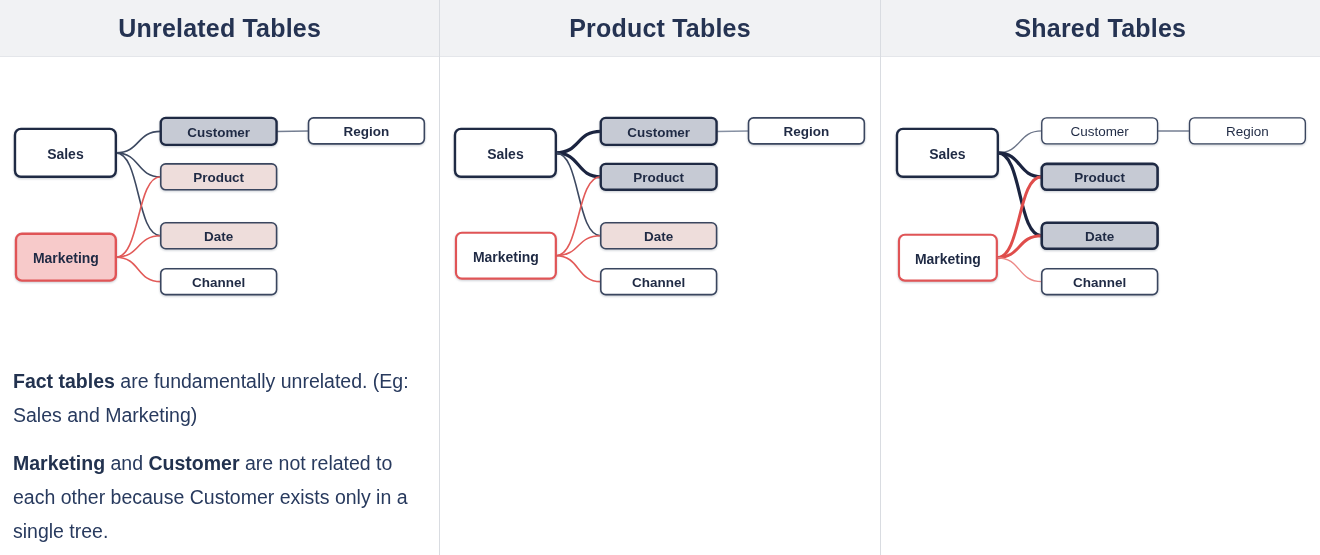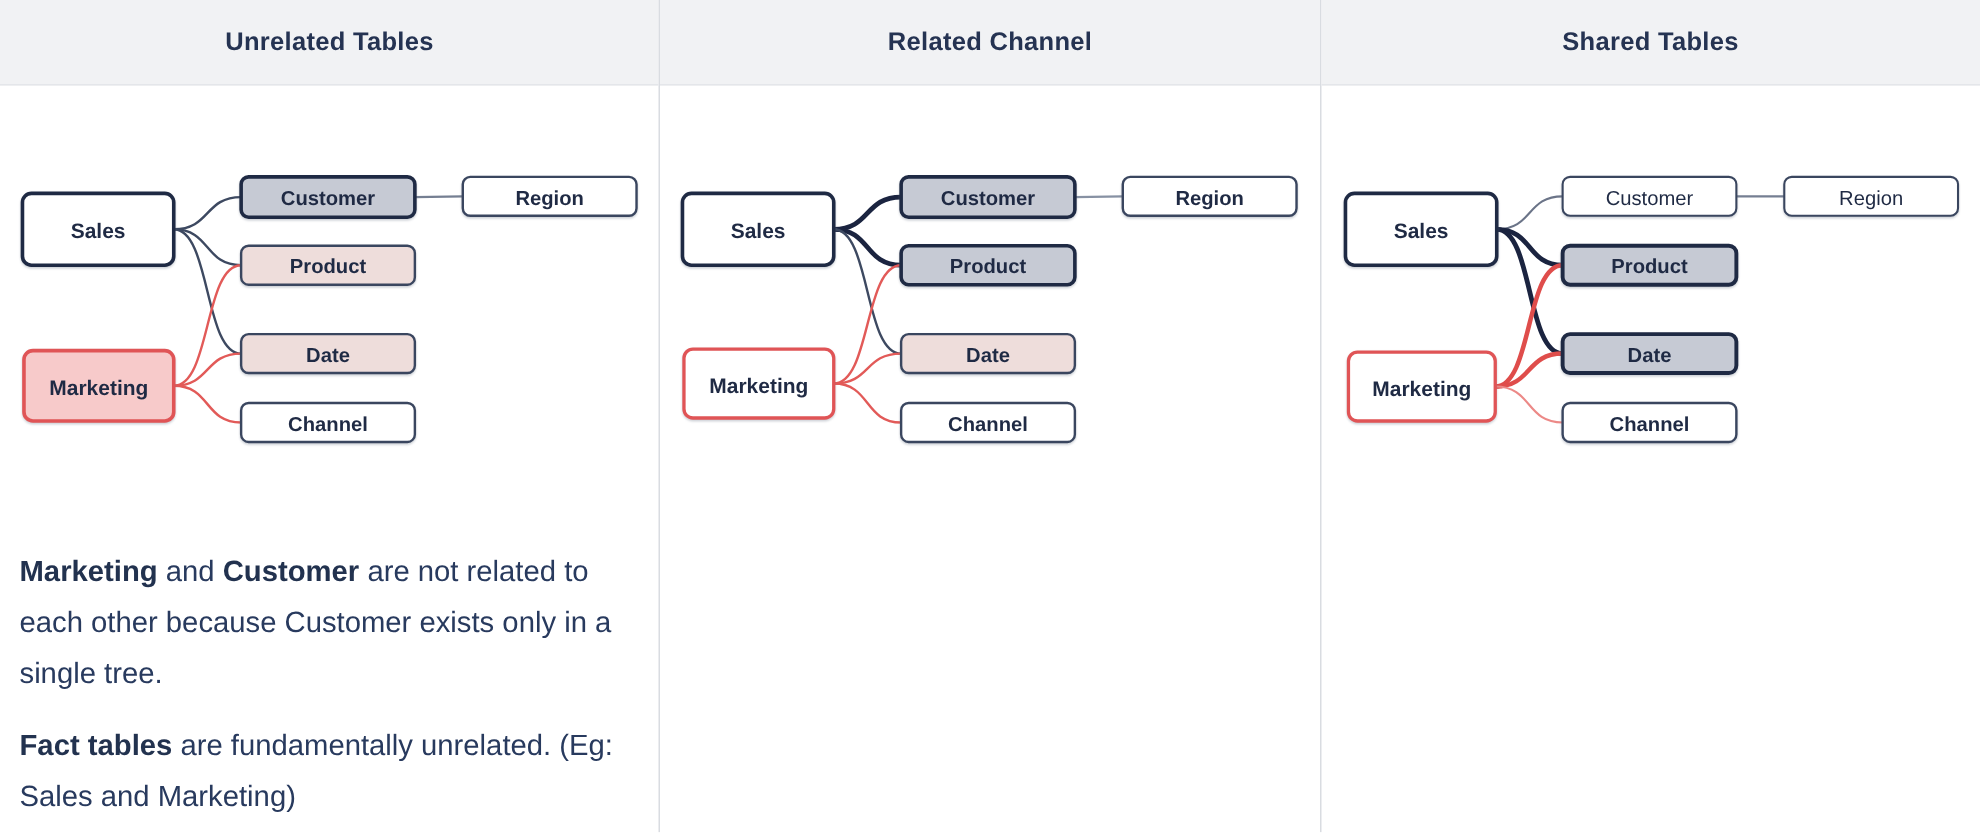--- a/index.html
+++ b/index.html
@@ -9,21 +9,21 @@
   }
   .col{
     flex:1 1 0;min-width:0;display:flex;flex-direction:column;box-sizing:border-box;background:#ffffff;
   }
   .col + .col{border-left:1px solid #d9dce1;}
   .col-header{
     height:57px;background:#f1f2f4;border-bottom:1px solid #e4e6ea;
     display:flex;align-items:center;justify-content:center;flex:0 0 auto;box-sizing:border-box;
   }
   .col-title{
-    margin:0;font-size:17px;font-weight:700;color:#253352;letter-spacing:.2px;
+    margin:0;font-size:25px;font-weight:700;color:#253352;letter-spacing:.2px;
   }
   .diagram{flex:0 0 auto;line-height:0;}
   .diagram svg{display:block;width:100%;height:auto;}
   .diagram svg text{font-family:"Liberation Sans","DejaVu Sans",sans-serif;}
   .diagram svg rect{filter:drop-shadow(0.6px 1.1px 0.8px rgba(121,129,146,0.40));}
   .notes{padding:12px 24px 0 13px;}
   .note-para{
     margin:0 0 14px 0;font-size:19.5px;line-height:34px;color:#283a5e;font-weight:400;
   }
   .note-para .b{font-weight:700;color:#22324f;}
@@ -70,28 +70,28 @@
             <rect x="161" y="212" width="116" height="26" rx="5" fill="#ffffff" stroke="#3a465f" stroke-width="1.6"></rect>
             <text x="219" y="226" text-anchor="middle" dominant-baseline="central" font-size="13.5" font-weight="700" fill="#1f2a44">Channel</text>
           </g>
           <g>
             <rect x="309" y="61" width="116" height="26" rx="5" fill="#ffffff" stroke="#3a465f" stroke-width="1.6"></rect>
             <text x="367" y="75" text-anchor="middle" dominant-baseline="central" font-size="13.5" font-weight="700" fill="#1f2a44">Region</text>
           </g>
         </svg>
     </div>
     <div class="notes">
+        <p class="note-para"><span class="b">Fact tables</span><span> are fundamentally unrelated. (Eg: Sales and Marketing)</span></p>
         <p class="note-para"><span class="b">Marketing</span><span> and </span><span class="b">Customer</span><span> are not related to each other because Customer exists only in a single tree.</span></p>
-        <p class="note-para"><span class="b">Fact tables</span><span> are fundamentally unrelated. (Eg: Sales and Marketing)</span></p>
       </div>
   </section>
 
   <section class="col">
     <header class="col-header">
-      <h2 class="col-title">Related Channel</h2>
+      <h2 class="col-title">Product Tables</h2>
     </header>
     <div class="diagram">
       <svg viewBox="0 0 440 295">
           <path d="M 116 96 C 140.75 96, 136.25 74.5, 161 74.5" fill="none" stroke="#1b2440" stroke-width="3.2" stroke-linecap="round"></path>
           <path d="M 116 96 C 140.75 96, 136.25 120, 161 120" fill="none" stroke="#1b2440" stroke-width="3.2" stroke-linecap="round"></path>
           <path d="M 116 96 C 140.75 96, 136.25 179, 161 179" fill="none" stroke="#3d4961" stroke-width="1.6" stroke-linecap="round"></path>
           <path d="M 116 199 C 140.75 199, 136.25 120, 161 120" fill="none" stroke="#e25a58" stroke-width="1.6" stroke-linecap="round"></path>
           <path d="M 116 199 C 140.75 199, 136.25 179, 161 179" fill="none" stroke="#e25a58" stroke-width="1.6" stroke-linecap="round"></path>
           <path d="M 116 199 C 140.75 199, 136.25 225, 161 225" fill="none" stroke="#e25a58" stroke-width="1.6" stroke-linecap="round"></path>
           <path d="M 277 74.5 L 309 74" fill="none" stroke="#8791a3" stroke-width="1.5" stroke-linecap="round"></path>

